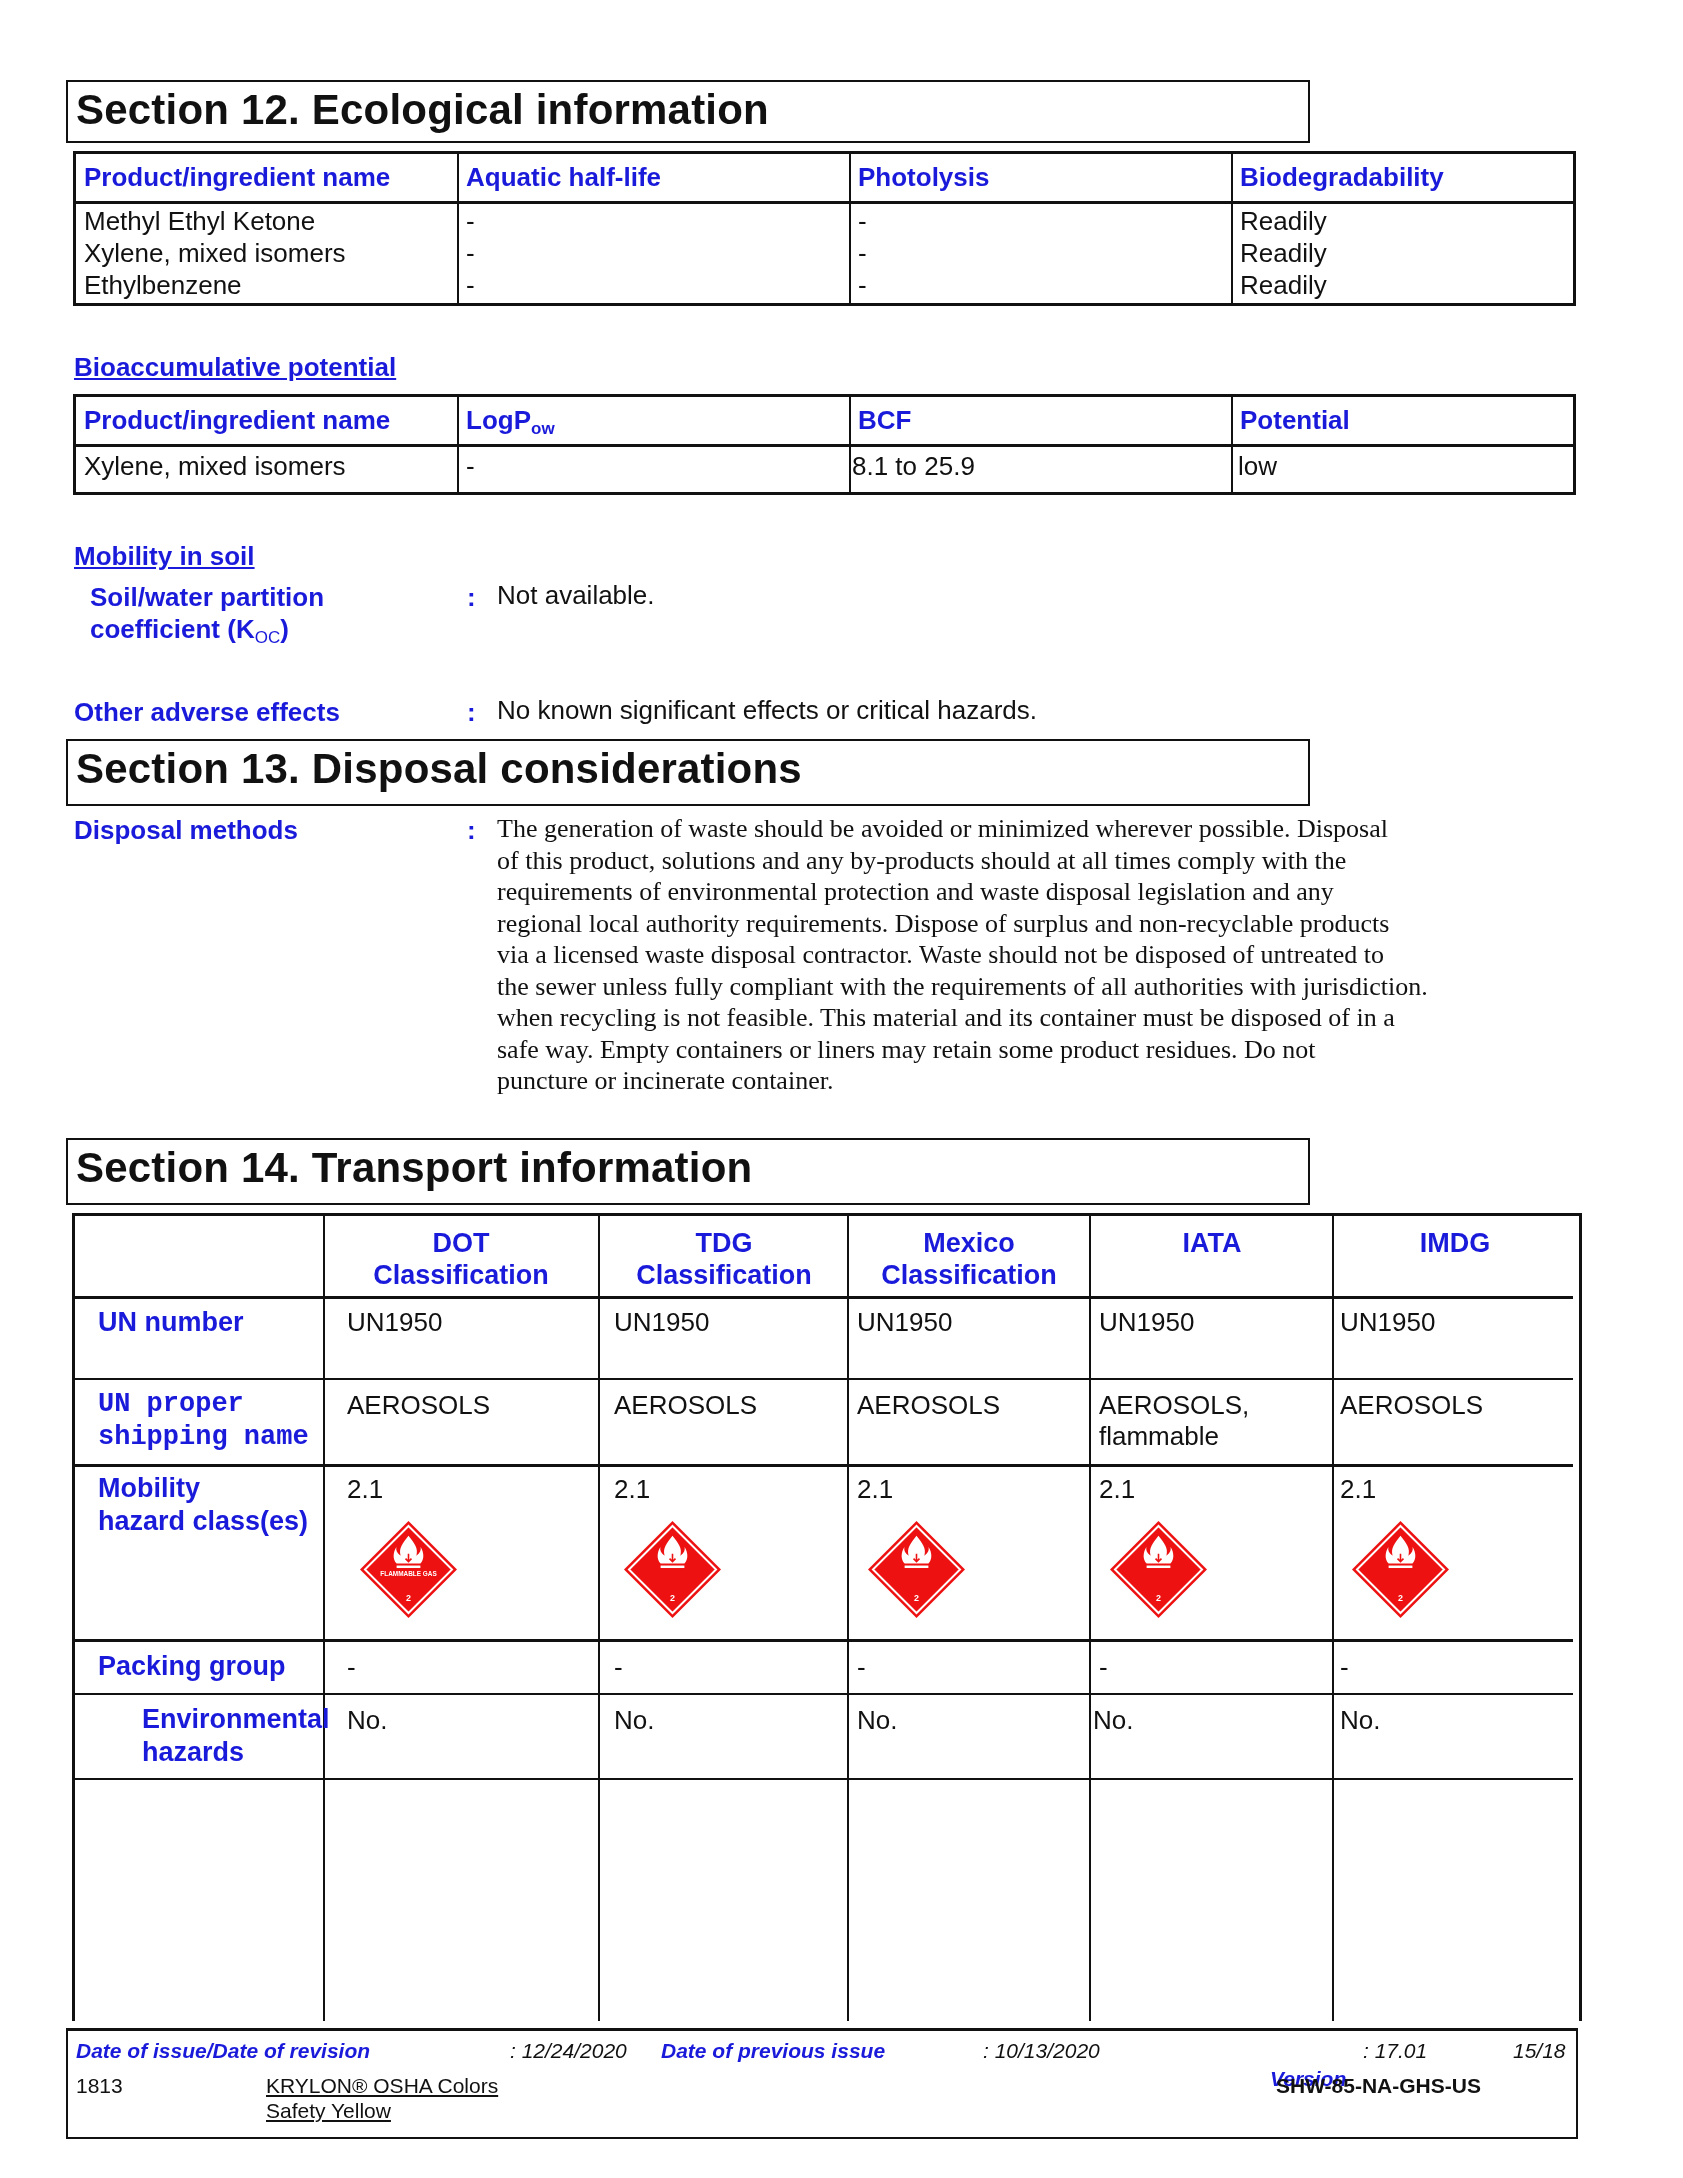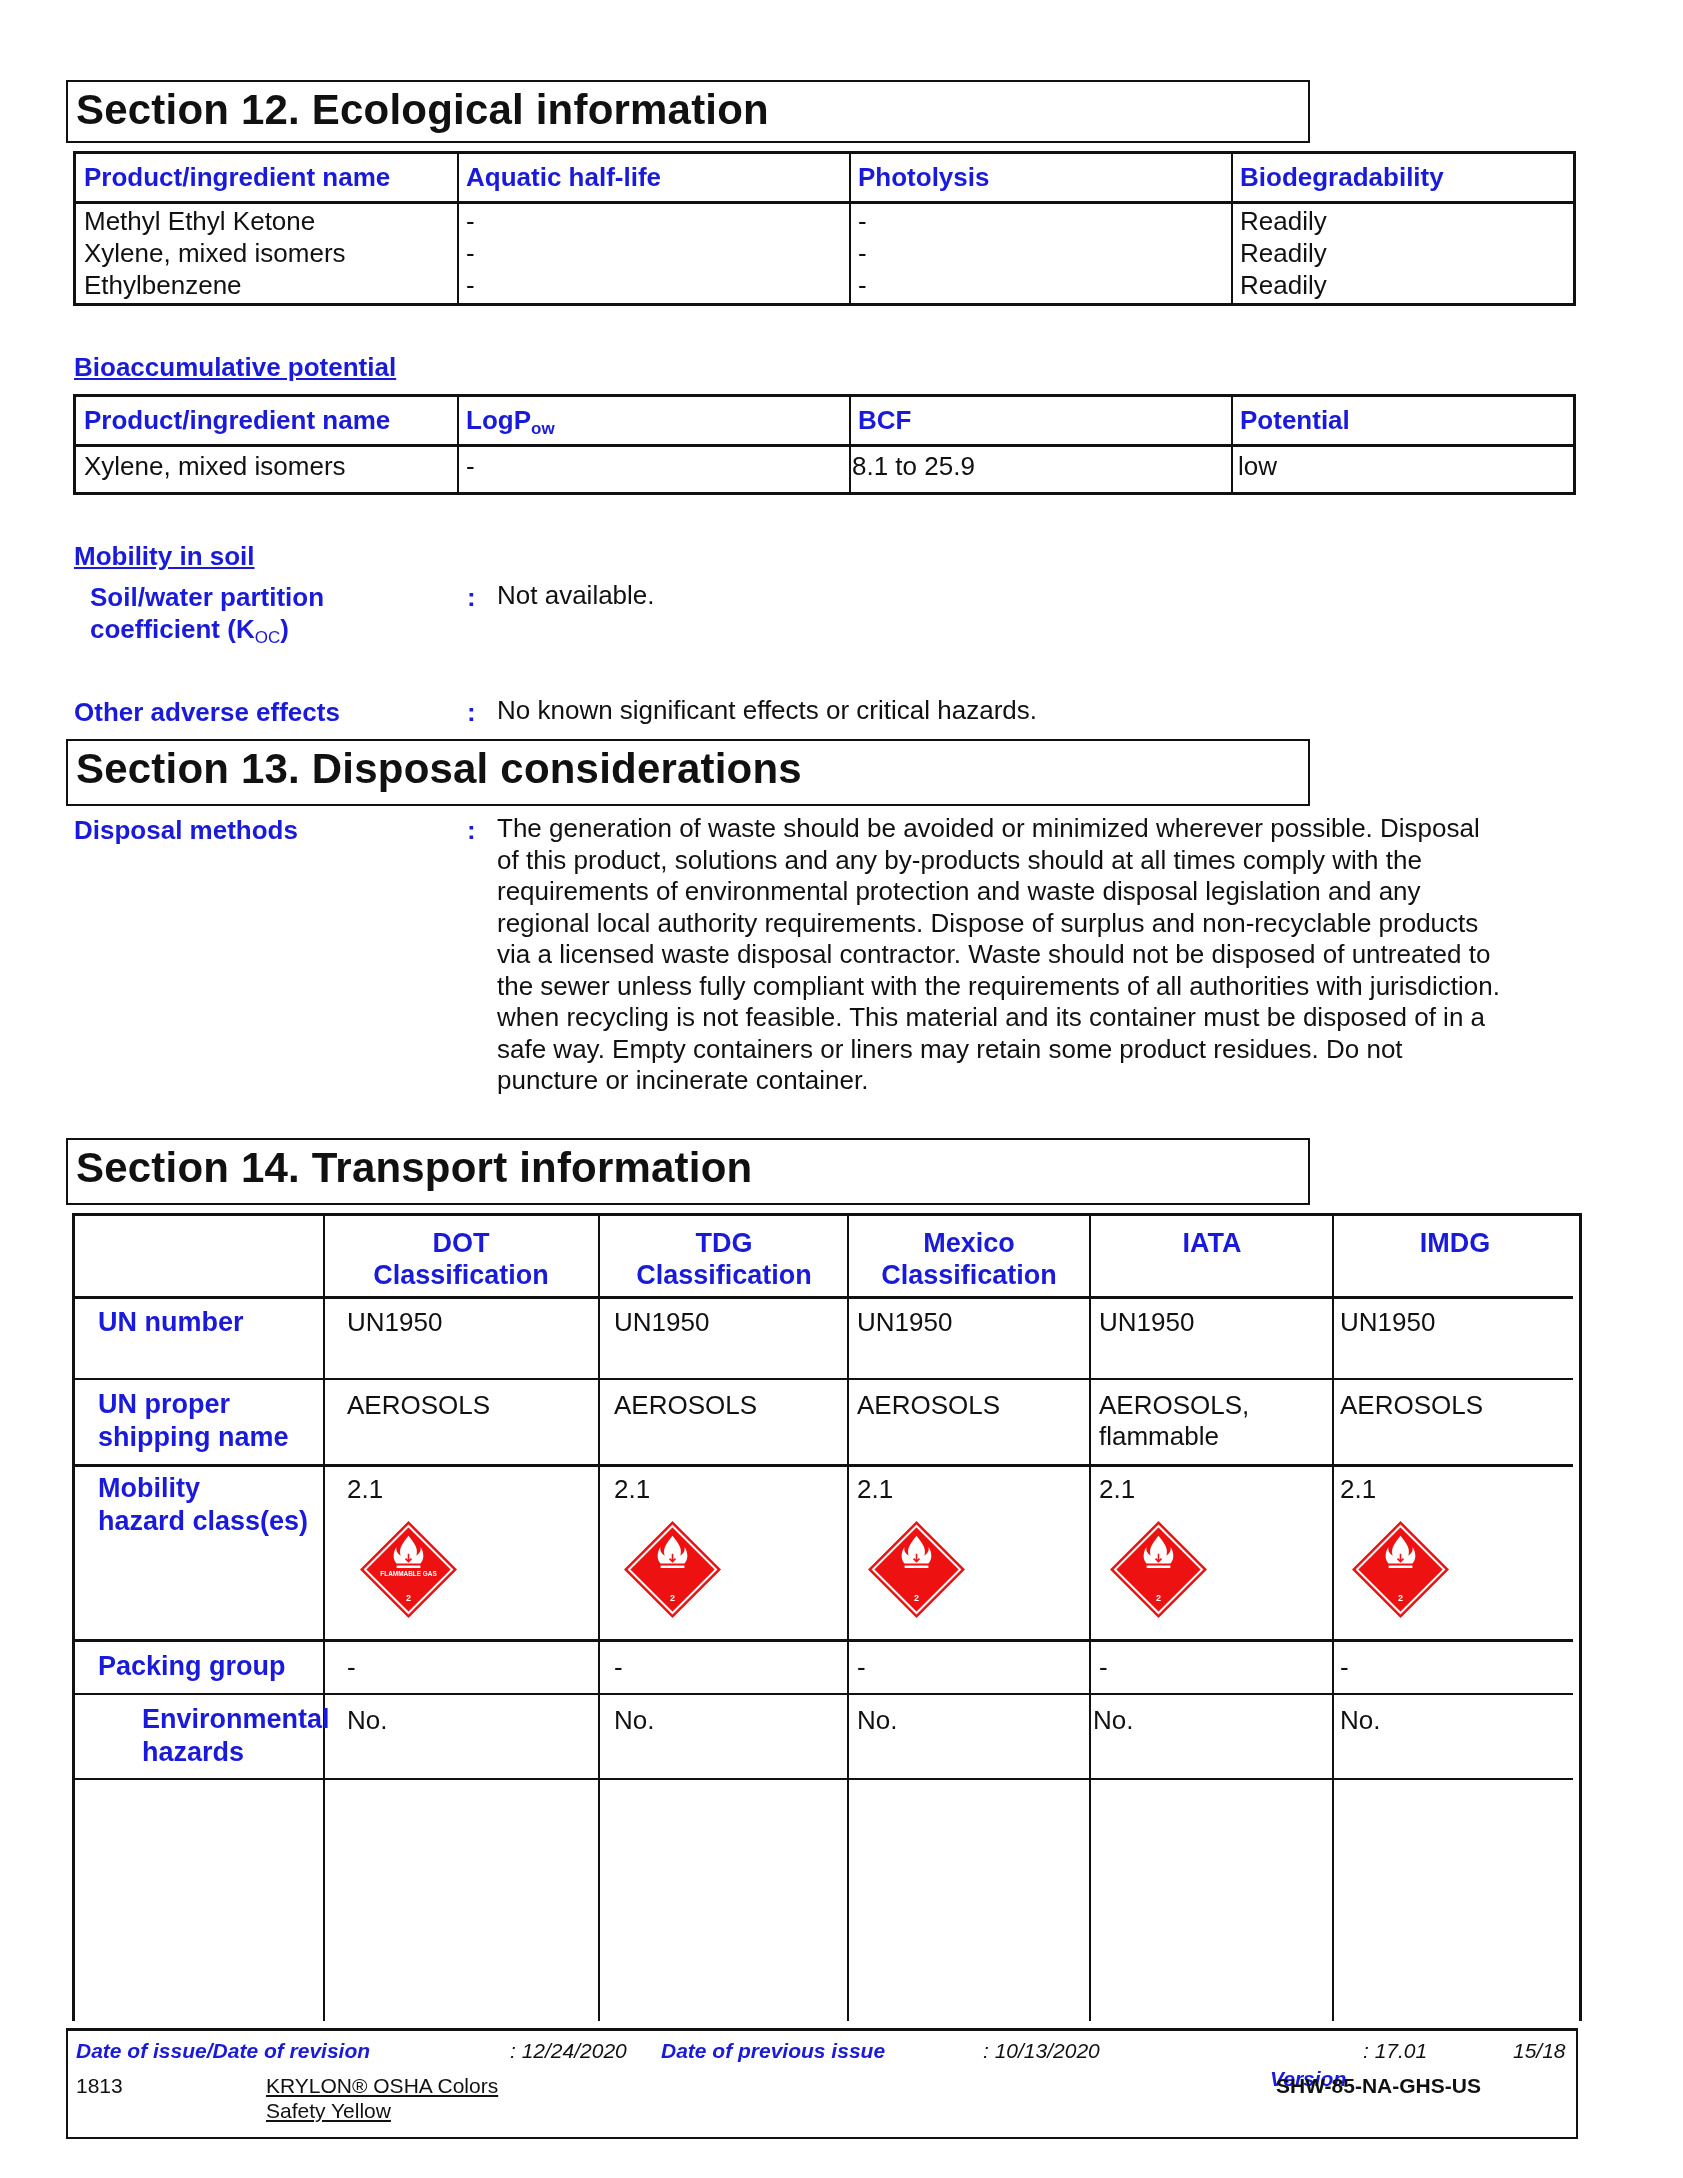--- a/index.html
+++ b/index.html
@@ -96,21 +96,21 @@
 <div class="lbl" style="left:74px; top:696px;">Other adverse effects</div>
 <div class="colon" style="left:467px; top:697px;">:</div>
 <div class="val" style="left:497px; top:695px;">No known significant effects or critical hazards.</div>
 
 <div class="sec-box" style="top:739px; height:67px;">
   <div class="sec-title">Section 13. Disposal considerations</div>
 </div>
 
 <div class="lbl" style="left:74px; top:814px;">Disposal methods</div>
 <div class="colon" style="left:467px; top:815px;">:</div>
-<div class="val" style="left:497px; top:813px;">
+<div class="val" style="left:497px; top:813px;font-family:Liberation Serif, serif;">
   <span class="para-line">The generation of waste should be avoided or minimized wherever possible.  Disposal</span>
   <span class="para-line">of this product, solutions and any by-products should at all times comply with the</span>
   <span class="para-line">requirements of environmental protection and waste disposal legislation and any</span>
   <span class="para-line">regional local authority requirements.  Dispose of surplus and non-recyclable products</span>
   <span class="para-line">via a licensed waste disposal contractor.  Waste should not be disposed of untreated to</span>
   <span class="para-line">the sewer unless fully compliant with the requirements of all authorities with jurisdiction.</span>
   <span class="para-line">when recycling is not feasible.  This material and its container must be disposed of in a</span>
   <span class="para-line">safe way.  Empty containers or liners may retain some product residues.  Do not</span>
   <span class="para-line">puncture or incinerate container.</span>
 </div>
@@ -158,21 +158,21 @@
   <div>
     <div class="tt-lbl" style="left:23px; top:90px;">UN number</div>
     <div class="tt-td" style="left:272px; top:91px;">UN1950</div>
     <div class="tt-td" style="left:539px; top:91px;">UN1950</div>
     <div class="tt-td" style="left:782px; top:91px;">UN1950</div>
     <div class="tt-td" style="left:1024px; top:91px;">UN1950</div>
     <div class="tt-td" style="left:1265px; top:91px;">UN1950</div>
   </div>
 
   <div>
-    <div class="tt-lbl" style="left:23px; top:172px;">
+    <div class="tt-lbl" style="left:23px; top:172px;font-family:Liberation Mono, monospace;">
         <div>UN proper</div>
         <div>shipping name</div>
       </div>
     <div class="tt-td" style="left:272px; top:174px;">AEROSOLS</div>
     <div class="tt-td" style="left:539px; top:174px;">AEROSOLS</div>
     <div class="tt-td" style="left:782px; top:174px;">AEROSOLS</div>
     <div class="tt-td" style="left:1024px; top:174px; white-space:pre;">AEROSOLS,
 flammable</div>
     <div class="tt-td" style="left:1265px; top:174px;">AEROSOLS</div>
   </div>

